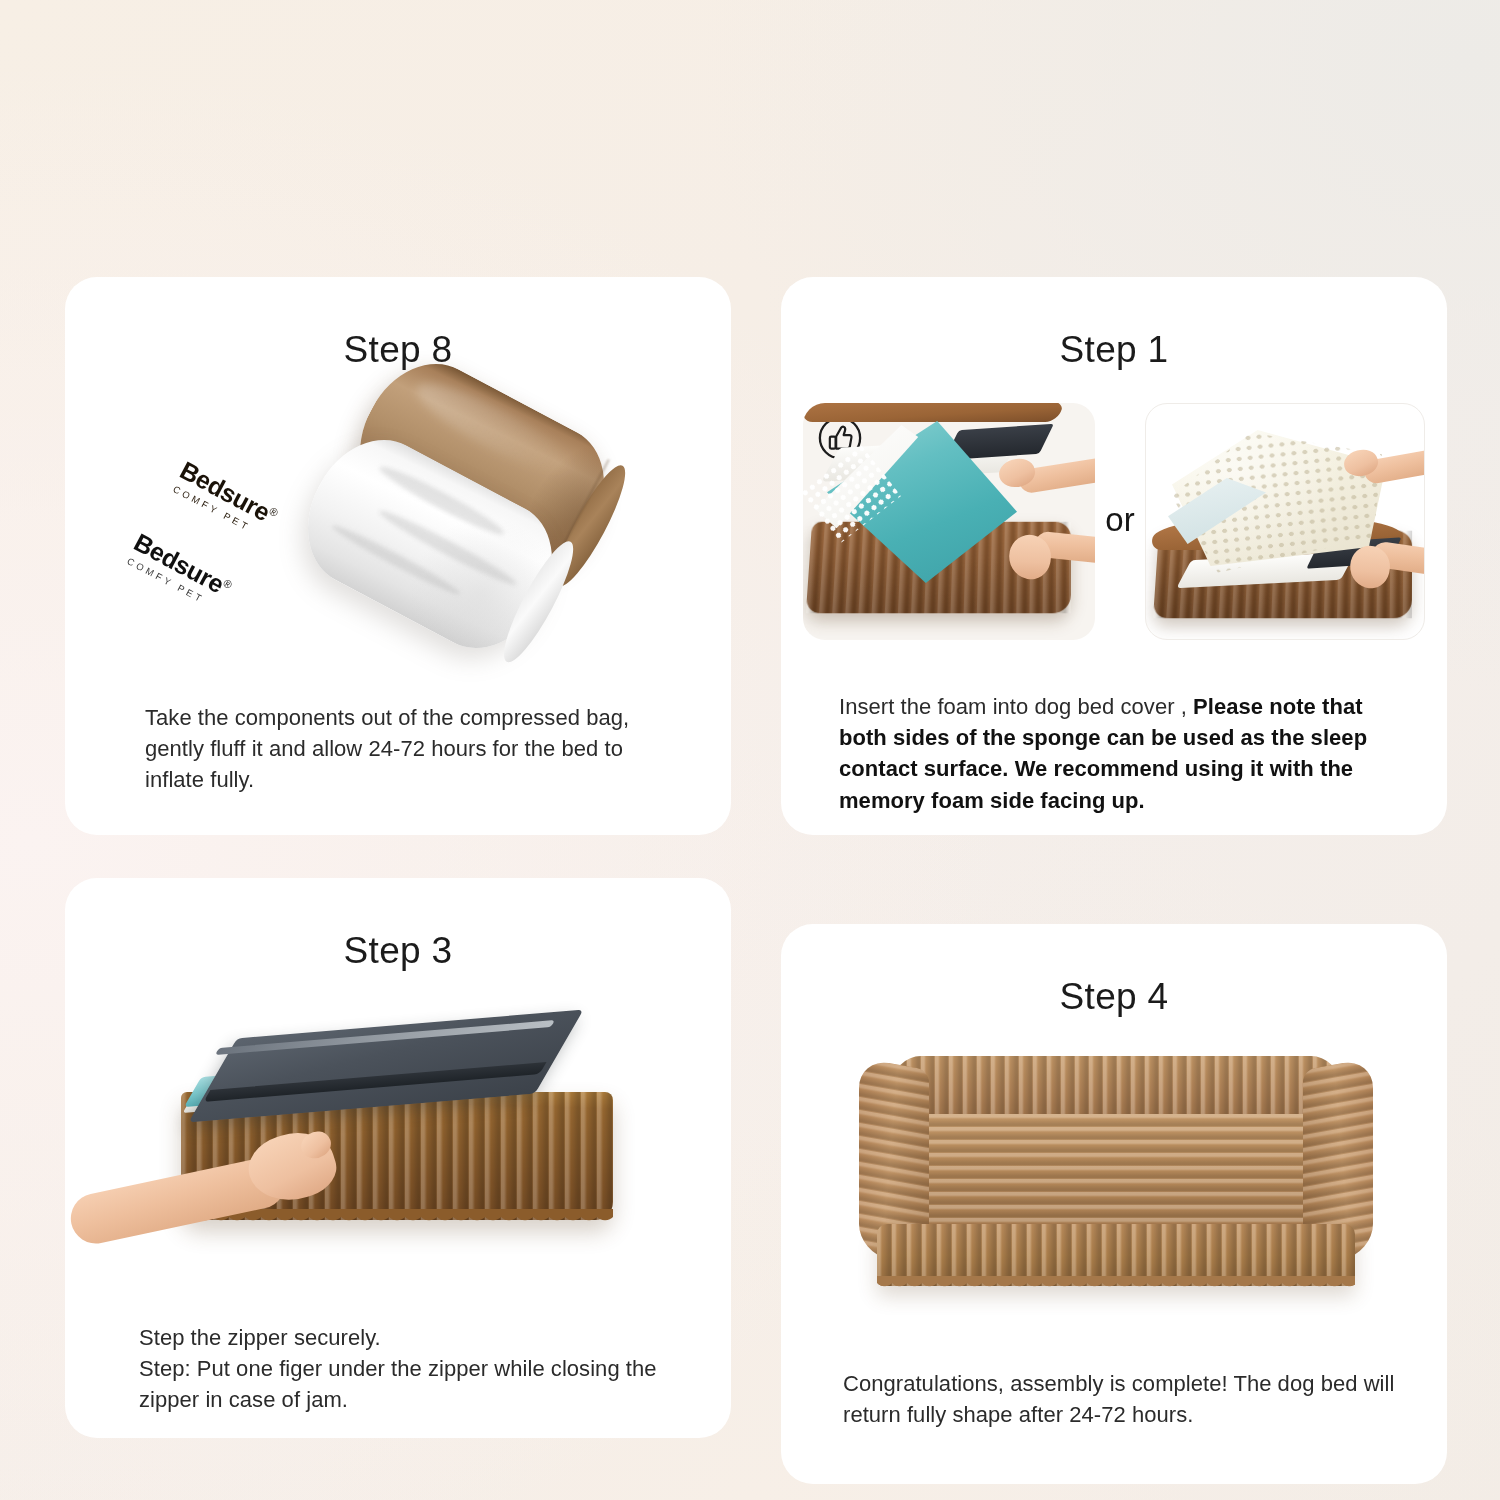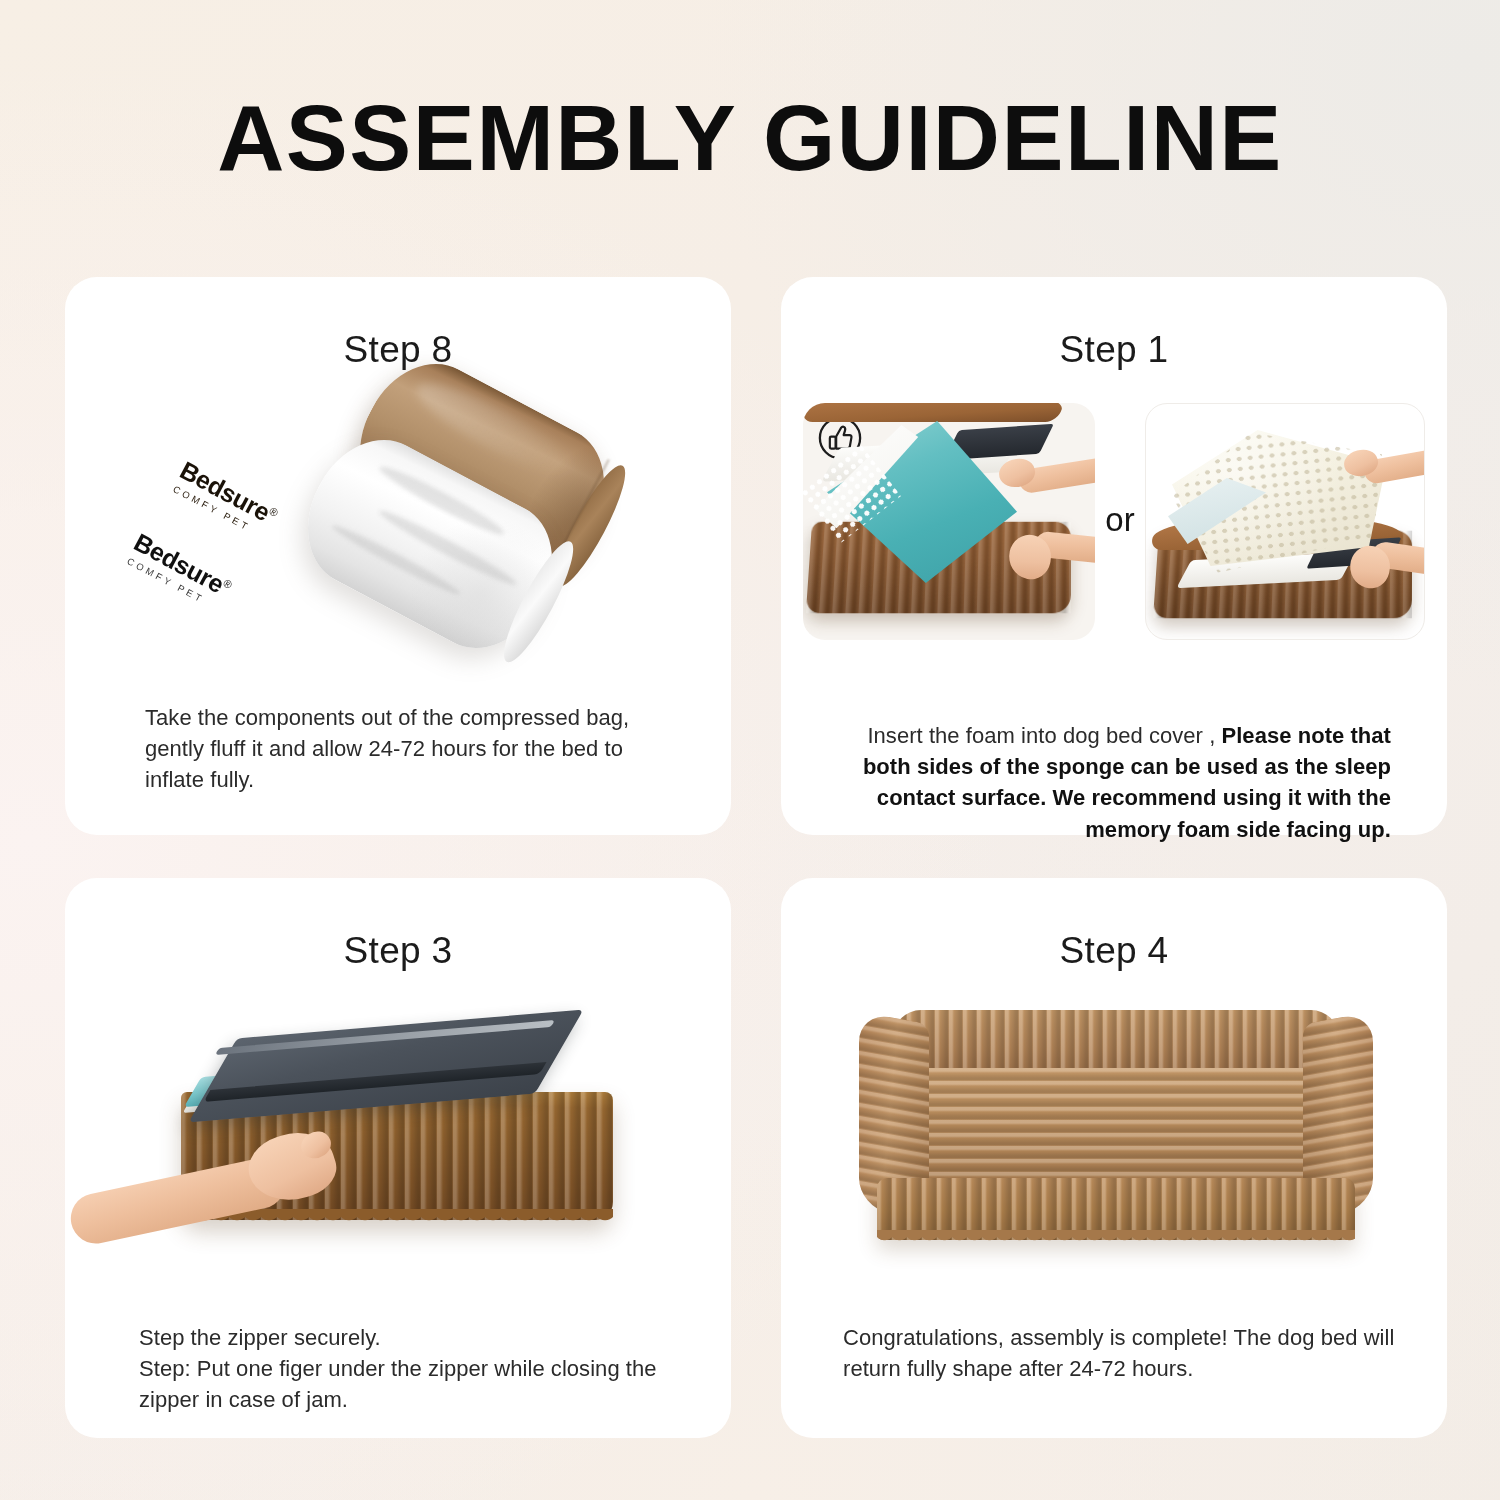--- a/index.html
+++ b/index.html
@@ -36,21 +36,21 @@
 
   
   .card {
     position: absolute;
     background: #ffffff;
     border-radius: 32px;
   }
   #card1 { left: 65px;  top: 277px;  width: 666px; height: 558px; }
   #card2 { left: 781px; top: 277px;  width: 666px; height: 558px; }
   #card3 { left: 65px;  top: 878px;  width: 666px; height: 560px; }
-  #card4 { left: 781px; top: 878px;  width: 666px; height: 560px; }
+  #card4 { left: 781px; top: 924px;  width: 666px; height: 560px; }
 
   .step-title {
     position: absolute;
     left: 0; width: 100%;
     text-align: center;
     font-size: 37px;
     color: #1b1b1b;
     letter-spacing: .3px;
   }
   #card1 .step-title, #card2 .step-title { top: 52px; }
@@ -59,21 +59,21 @@
   .caption {
     position: absolute;
     font-size: 22px;
     line-height: 1.42;
     color: #2b2b2b;
     letter-spacing: .05px;
   }
   .caption b { font-weight: bold; color: #111; }
 
   #cap1 { left: 80px;  top: 425px; width: 530px; }
-  #cap2 { left: 58px;  top: 443px; width: 552px; text-align: right; }
+  #cap2 { left: 58px;  top: 414px; width: 552px; }
   #cap3 { left: 74px;  top: 444px; width: 540px; }
   #cap4 { left: 62px;  top: 444px; width: 556px; }
 
   
   .art1 { position: absolute; left: 0; top: 105px; width: 100%; height: 300px; }
   .roll {
     position: absolute;
     border-radius: 58px / 74px;
   }
   
@@ -391,21 +391,20 @@
     position: absolute; left: 0; bottom: -10px; width: 100%; height: 20px;
     background-image: radial-gradient(circle at 50% 0%, #a5784a 46%, rgba(165,120,74,0) 50%);
     background-size: 15px 20px;
   }
 </style>
 </head>
 <body>
 
 <div id="page">
 
-  <div class="title">ASSEMBLY GUIDELINE</div>
 
   <div class="card" id="card1">
     <div class="step-title">Step 8</div>
 
     <div class="art1">
       <div class="roll roll-brown">
         <div class="cap"></div>
         <div class="sheen"></div>
         <div class="seam"></div>
       </div>

